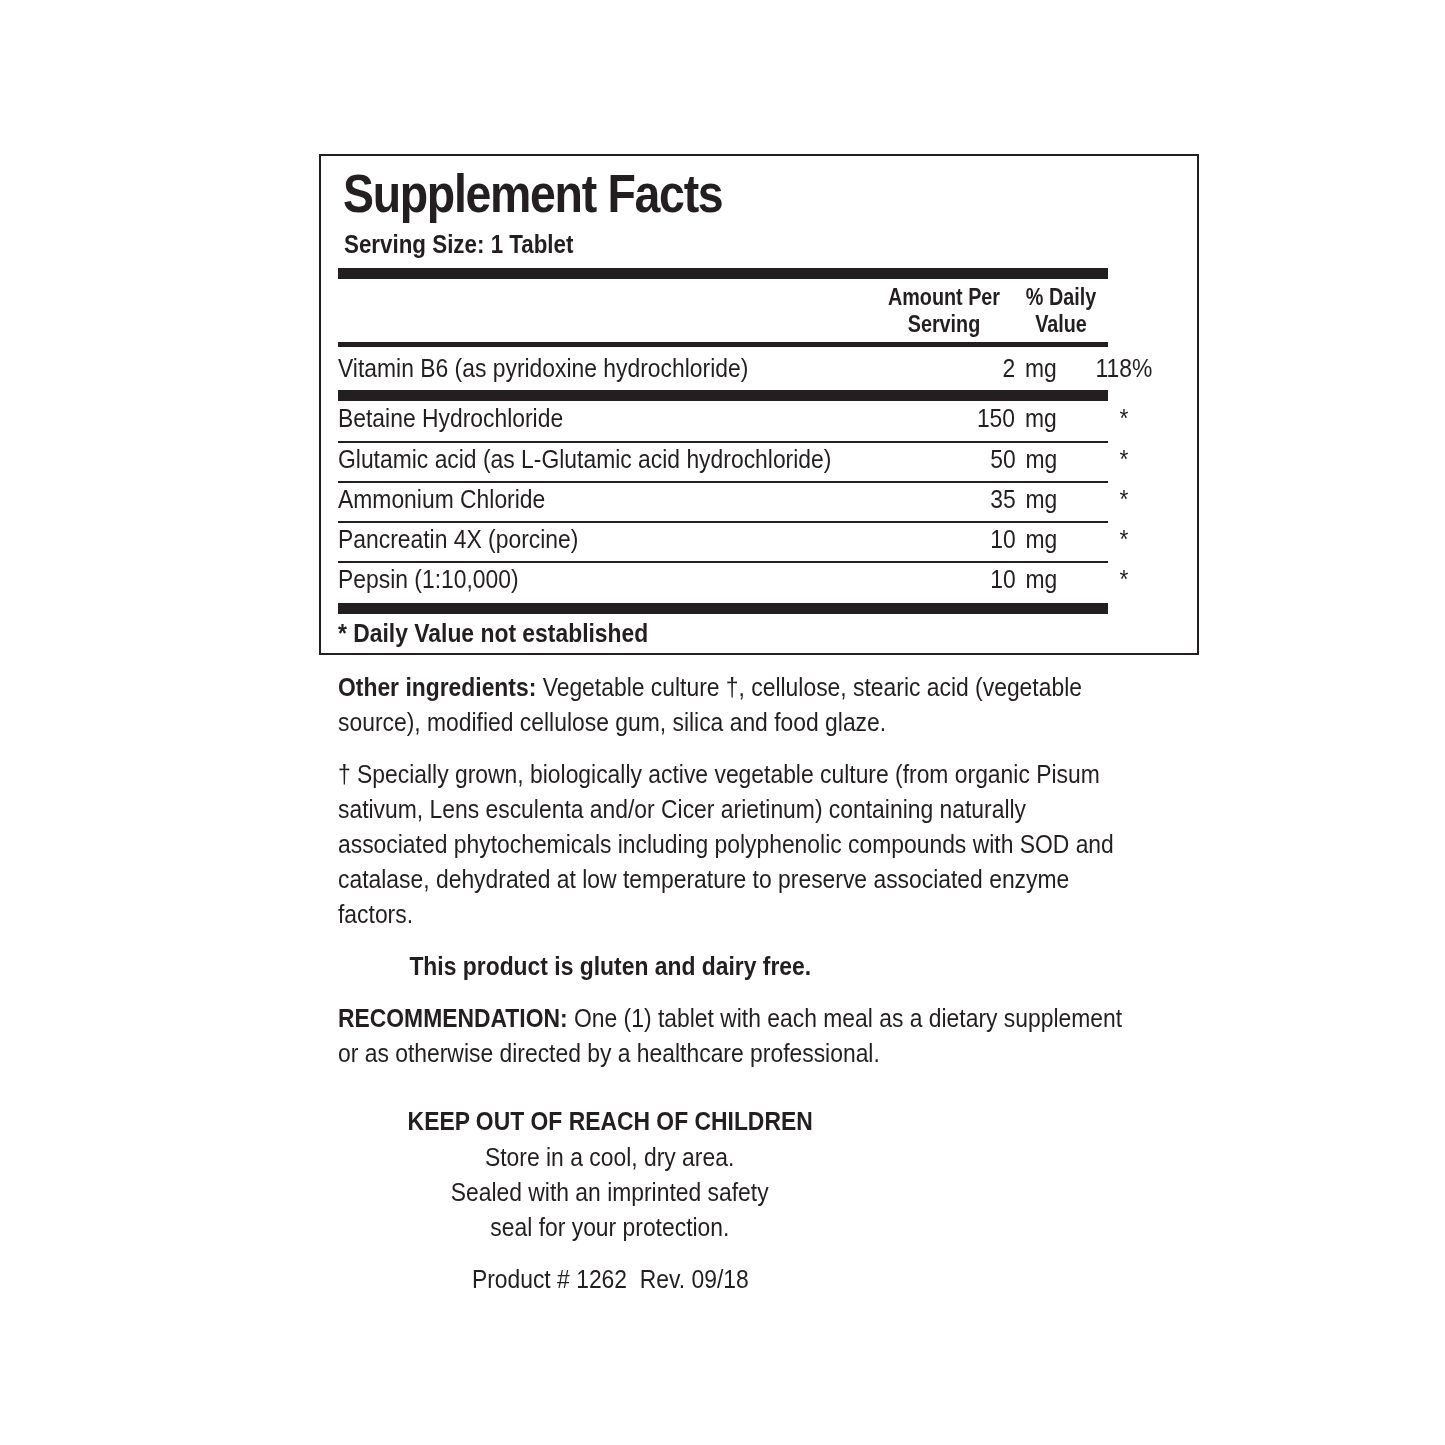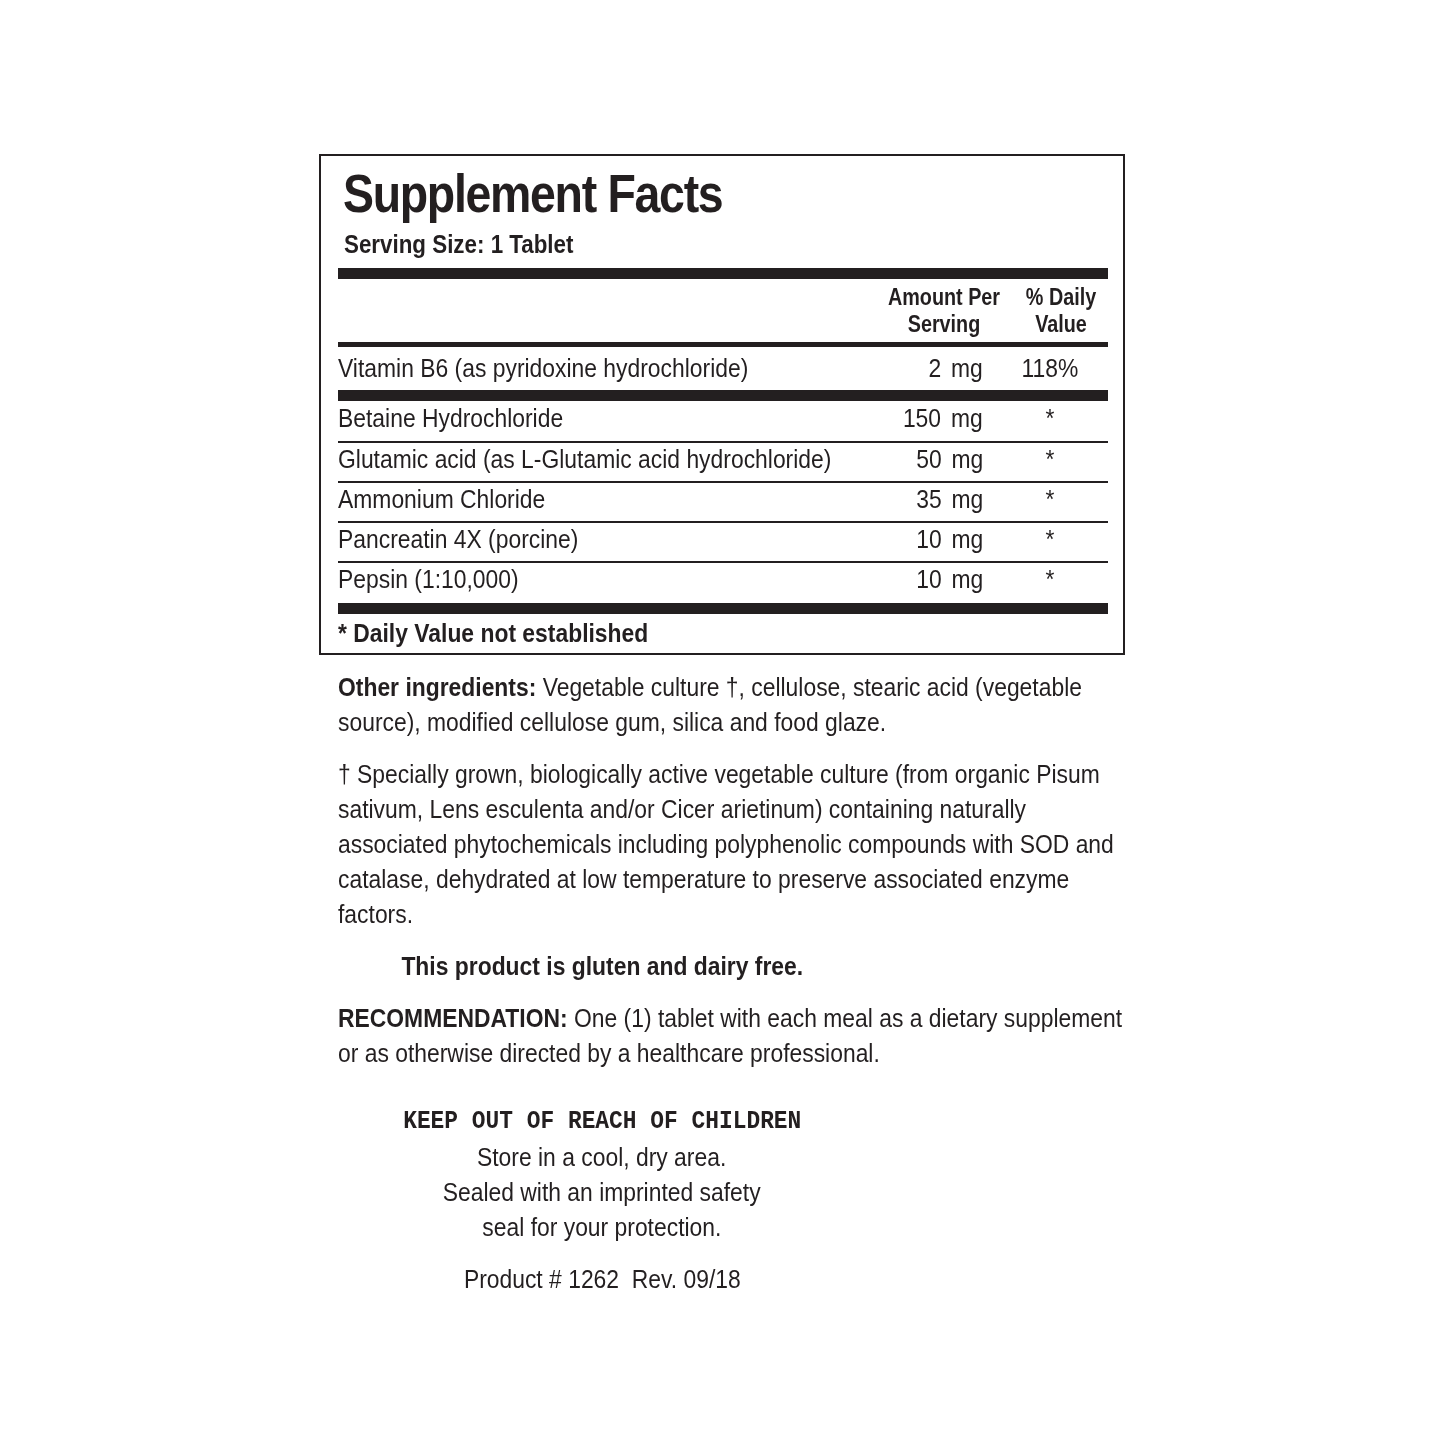--- a/index.html
+++ b/index.html
@@ -1,38 +1,38 @@
 <!DOCTYPE html>
 <html><head>
   <meta charset="utf-8">
   <style>
     html, body { margin: 0; padding: 0; background: #ffffff; }
     body { width: 1445px; height: 1445px; position: relative; color: #231f20;
       font-family: "Liberation Sans", sans-serif; overflow: hidden; }
-    .facts-box { position: absolute; left: 319px; top: 154px; width: 806px; height: 501px;
+    .facts-box { position: absolute; left: 319px; top: 154px; width: 880px; height: 501px;
       border: 2px solid #231f20; box-sizing: border-box; }
     .title { position: absolute; left: 22px; top: 6px; font-size: 54px; font-weight: bold;
       letter-spacing: -1.5px; transform: scaleX(0.86); transform-origin: left top; white-space: nowrap; }
     .serving { position: absolute; left: 23px; top: 73px; font-size: 26px; font-weight: bold;
       transform: scaleX(0.86); transform-origin: left top; white-space: nowrap; }
     .bar { position: absolute; left: 17px; width: 770px; background: #231f20; }
     .thin { position: absolute; left: 17px; width: 770px; height: 2px; background: #231f20; }
     .hdr { position: absolute; font-size: 23px; font-weight: bold; text-align: center; line-height: 27px;
       transform: scaleX(0.86); white-space: nowrap; }
     .row-name { position: absolute; left: 17px; font-size: 26px; white-space: nowrap;
       transform: scaleX(0.88); transform-origin: left top; }
     .row-amt { position: absolute; right: 140px; font-size: 26px; white-space: nowrap;
       transform: scaleX(0.88); transform-origin: right top; word-spacing: 4px; }
     .row-dv { position: absolute; right: 28px; width: 90px; text-align: center; font-size: 26px;
       transform: scaleX(0.88); }
     .footnote { position: absolute; left: 17px; top: 462px; font-size: 26px; font-weight: bold;
       transform: scaleX(0.88); transform-origin: left top; white-space: nowrap; }
     .para { position: absolute; left: 338px; width: 900px; font-size: 26px; line-height: 35px;
       transform: scaleX(0.88); transform-origin: left top; }
-    .center { position: absolute; left: 0; width: 1204px; text-align: center; font-size: 26px; line-height: 35px; }
+    .center { position: absolute; left: 8px; width: 1204px; text-align: center; font-size: 26px; line-height: 35px; }
     .center span { display: inline-block; transform: scaleX(0.88); }
     b { font-weight: bold; }
   </style>
 </head>
 <body>
 
 <div class="facts-box">
   <div class="title">Supplement Facts</div>
   <div class="serving">Serving Size: 1 Tablet</div>
   <div class="bar" style="top:112px;height:11px;"></div>
@@ -87,21 +87,21 @@
 <div class="para" style="top:757px;">† Specially grown, biologically active vegetable culture (from organic Pisum sativum, Lens esculenta and/or Cicer arietinum) containing naturally associated phytochemicals including polyphenolic compounds with SOD and catalase, dehydrated at low temperature to preserve associated enzyme factors.</div>
 
 <div class="center" style="top:949px;font-weight:bold;">
   <span>This product is gluten and dairy free.</span>
 </div>
 
 <div class="para" style="top:1001px;">
   <b>RECOMMENDATION:</b><span> One (1) tablet with each meal as a dietary supplement or as otherwise directed by a healthcare professional.</span>
 </div>
 
-<div class="center" style="top:1104px;font-weight:bold;font-family:Liberation Mono, monospace;">
+<div class="center" style="top:1104px;font-weight:bold;">
   <span>KEEP OUT OF REACH OF CHILDREN</span>
 </div>
 <div class="center" style="top:1140px;">
   <span>Store in a cool, dry area.</span>
 </div>
 <div class="center" style="top:1175px;">
   <span>Sealed with an imprinted safety</span>
 </div>
 <div class="center" style="top:1210px;">
   <span>seal for your protection.</span>

